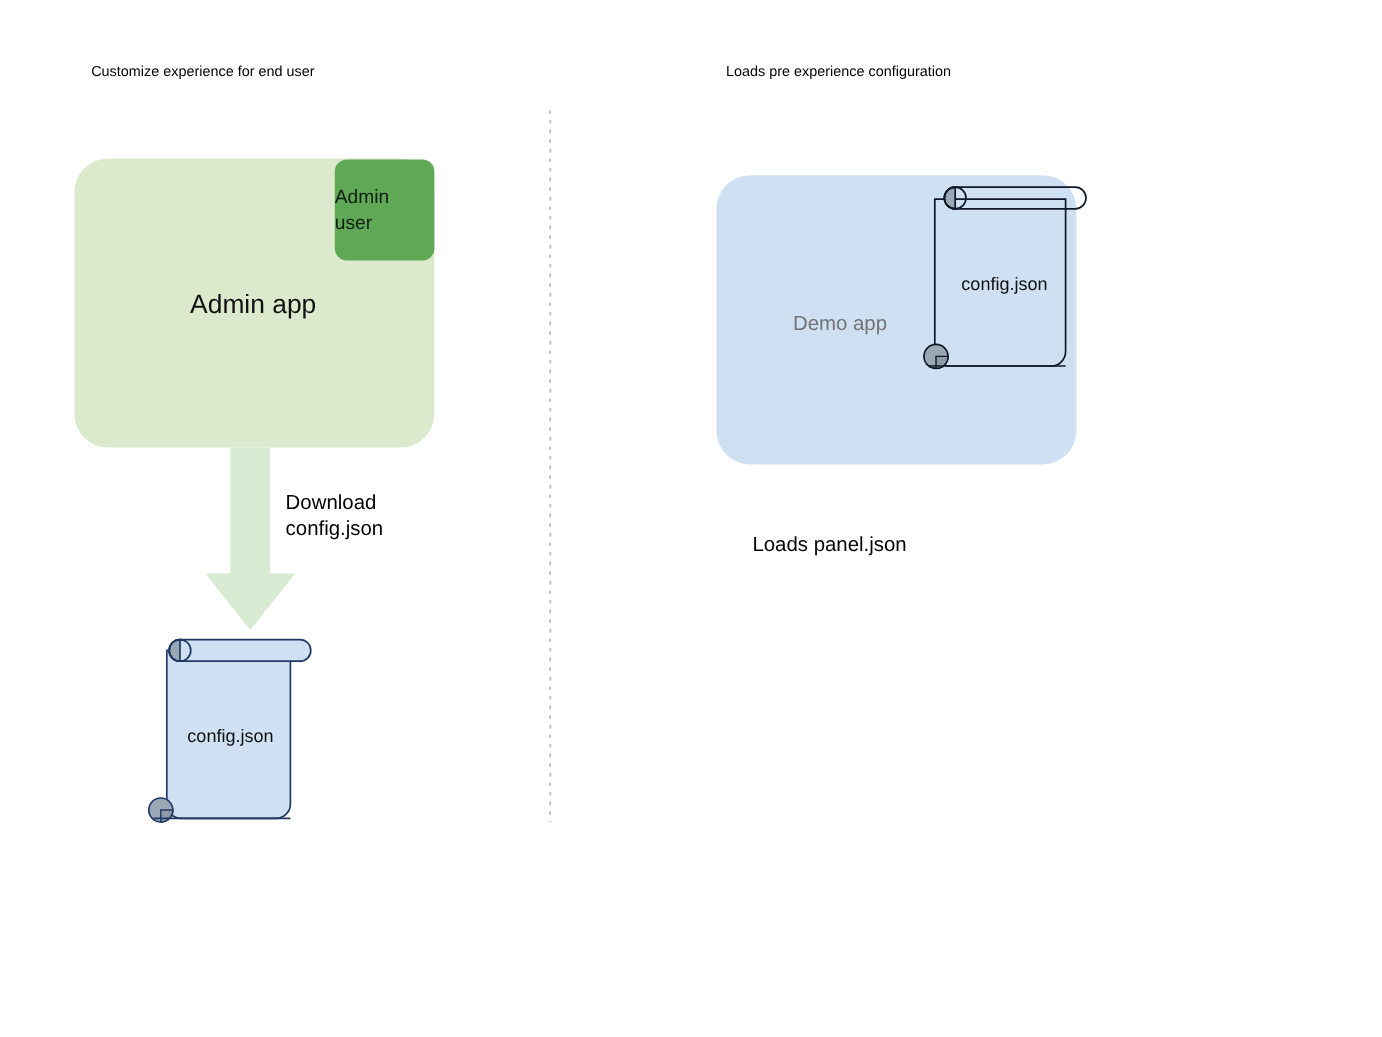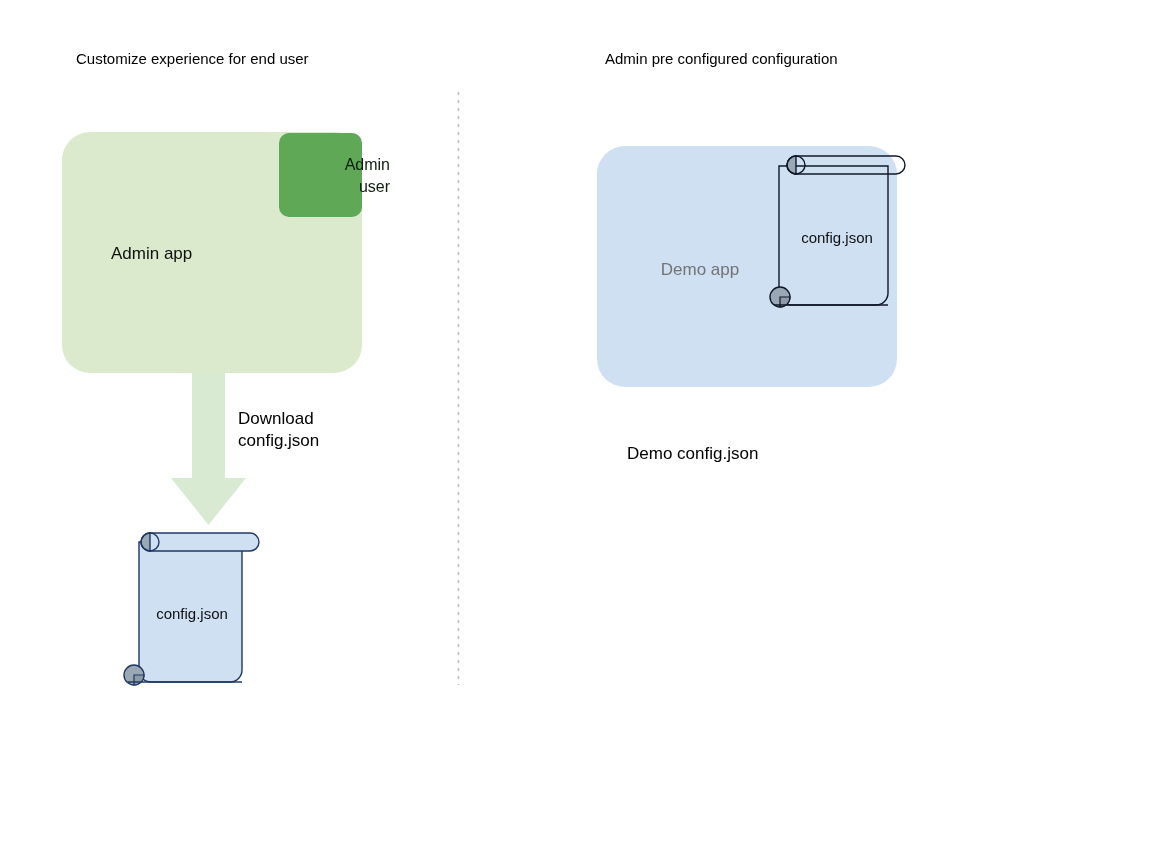--- a/index.html
+++ b/index.html
@@ -18,49 +18,49 @@
   }
   #canvas {
     position: absolute;
     left: 0; top: 0;
     width: 1152px;
     height: 864px;
   }
   .cap {
     position: absolute;
     white-space: pre;
-    font-size: 15px;
+    font-size: 12px;
     line-height: 22px;
     color: #000000;
   }
   
   #heading-left {
     left: 76px;
     top: 48px;
   }
   #heading-right {
     left: 605px;
     top: 48px;
   }
   
   #admin-panel-label {
     left: 279px;
     top: 154px;
     width: 83px;
-    text-align: right;
+    text-align: left;
     font-size: 16px;
     line-height: 22px;
     color: #0f1e0f;
-    padding-left: 28px;
   }
   #admin-app-label {
     left: 111px;
     top: 243px;
     width: 200px;
-    font-size: 17px;
+    text-align: center;
+    font-size: 22px;
     color: #101010;
   }
   #demo-app-label {
     left: 600px;
     top: 259px;
     width: 200px;
     text-align: center;
     font-size: 17px;
     color: #737373;
   }
@@ -150,27 +150,27 @@
     <path d="M 796 156 a 9 9 0 0 0 0 18 L 796 165 Z" fill="#9aa7b5" stroke="#101828" stroke-width="1.4"></path>
     <circle cx="796" cy="165" r="9" fill="none" stroke="#101828" stroke-width="1.4"></circle>
     <circle cx="780" cy="297" r="10" fill="#9aa7b5" stroke="#101828" stroke-width="1.4"></circle>
     <path d="M 790 297 a 10 10 0 0 1 -10 10 L 780 297 Z" fill="#8e9aa8" stroke="#101828" stroke-width="1.2"></path>
     <line x1="774" y1="305" x2="888" y2="305" stroke="#101828" stroke-width="1.4"></line>
   </g>
 </svg>
 
 <div class="cap" id="heading-left">Customize experience for end user</div>
 
-<div class="cap" id="heading-right">Admin pre configured configuration</div>
+<div class="cap" id="heading-right">Loads pre experience configuration</div>
 
 <div class="cap" id="admin-panel-label"><span>Admin</span><br><span>user</span></div>
 
 <div class="cap" id="admin-app-label">Admin app</div>
 
 <div class="cap" id="demo-app-label">Demo app</div>
 
 <div class="cap" id="download-label"><span>Download</span><br><span>config.json</span></div>
 
-<div class="cap" id="loads-label">Demo config.json</div>
+<div class="cap" id="loads-label">Loads panel.json</div>
 
 <div class="cap" id="doc-left-label">config.json</div>
 
 <div class="cap" id="doc-right-label">config.json</div>
 
 </body></html>

